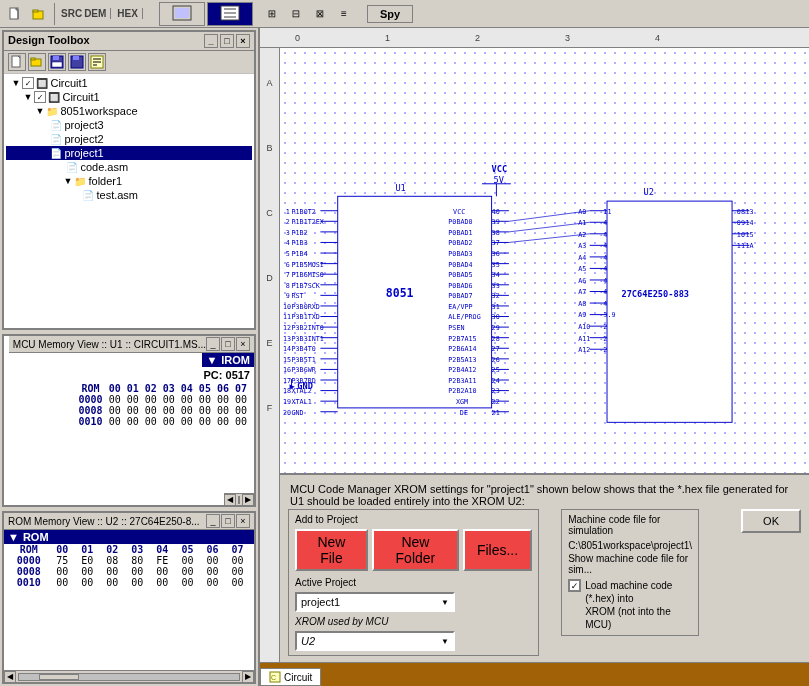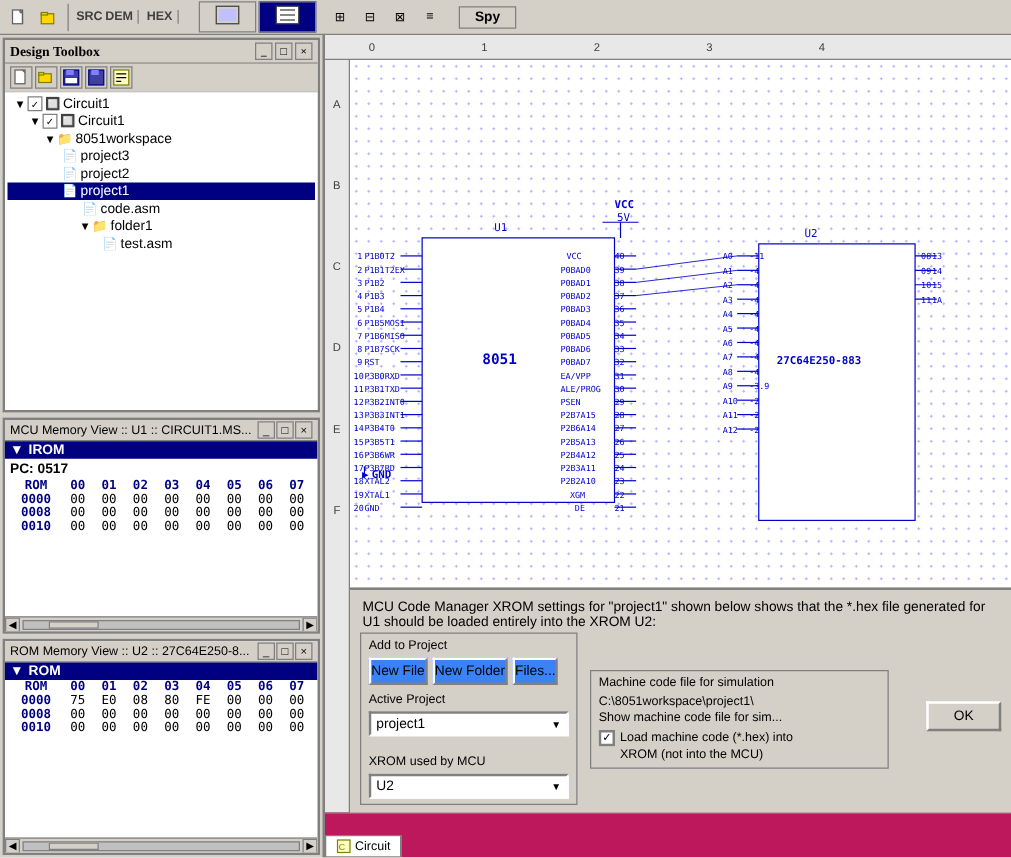--- a/index.html
+++ b/index.html
@@ -77,24 +77,23 @@
       background: white;
       display: flex;
       flex-direction: column;
     }
     .panel-title {
       background: #d4d0c8;
       padding: 2px 4px;
       font-weight: bold;
       font-size: 11px;
       display: flex;
-      align-items: flex-end;
+      align-items: flex-start;
       justify-content: space-between;
       border-bottom: 1px solid #808080;
-      font-family: Liberation Serif, serif;
     }
     .panel-title-controls {
       display: flex;
       gap: 2px;
     }
     .panel-title-btn {
       width: 14px;
       height: 14px;
       background: #d4d0c8;
       border: 1px solid #808080;
@@ -343,44 +342,44 @@
     }
 
     .mcu-description {
       font-size: 11px;
       color: #000000;
       padding: 2px;
     }
 
     .bottom-controls {
       display: flex;
-      gap: 10px;
-      align-items: center;
+      gap: 22px;
+      align-items: flex-start;
     }
 
     .add-project-group {
       border: 1px solid #808080;
       padding: 4px 6px;
       background: #d4d0c8;
     }
     .group-title {
       font-size: 10px;
       margin-bottom: 4px;
     }
     .btn-row {
       display: flex;
       gap: 4px;
     }
     .dialog-btn {
-      padding: 3px 0;
-      background: #3b82f6;
+      padding: 3px 12px;
+      background: #ef4444;
       border: 2px solid;
       border-color: #ffffff #808080 #808080 #ffffff;
       cursor: pointer;
-      font-size: 11px;
+      font-size: 14px;
     }
     .dropdown {
       width: 160px;
       height: 20px;
       background: white;
       border: 2px solid;
       border-color: #808080 #ffffff #ffffff #808080;
       padding: 1px 4px;
       font-size: 11px;
       display: flex;
@@ -426,22 +425,22 @@
       background: #d4d0c8;
       border: 2px solid;
       border-color: #ffffff #808080 #808080 #ffffff;
       cursor: pointer;
       font-size: 11px;
       align-self: flex-end;
     }
 
     
     .circuit-tab-bar {
-      height: 36px;
-      background: #be185d;
+      height: 24px;
+      background: #a16207;
       display: flex;
       align-items: flex-end;
       border-top: 1px solid #808080;
     }
     .circuit-tab {
       padding: 2px 8px;
       background: #d4d0c8;
       border: 1px solid #808080;
       font-size: 10px;
       cursor: pointer;
@@ -612,21 +611,21 @@
         </div>
 
         <div class="tree-item">
           <span class="tree-indent" style="width:76px"></span>
           <span class="tree-icon">📄</span>
           <span>test.asm</span>
         </div>
       </div>
     </div>
 
-    <div class="mcu-panel" style="max-height:180px;">
+    <div class="mcu-panel" style="max-height:180px;align-items:flex-end;">
       <div class="mcu-panel-title">
         <span>MCU Memory View :: U1 :: CIRCUIT1.MS...</span>
         <div style="display:flex;gap:1px;">
           <div class="panel-title-btn">_</div>
           <div class="panel-title-btn">□</div>
           <div class="panel-title-btn">×</div>
         </div>
       </div>
       <div class="mcu-section-header">
         <span style="cursor:pointer;">▼</span>
@@ -1071,21 +1070,21 @@
               <div style="margin-top:6px;">
                 <div class="group-title">
                   <span>Active Project</span>
                 </div>
                 <div class="dropdown">
                   <span>project1</span>
                   <span class="dropdown-arrow">▼</span>
                 </div>
               </div>
 
-              <div style="margin-top:15px;">
+              <div style="margin-top:4px;font-style:italic;">
                 <div class="group-title">
                   <span>XROM used by MCU</span>
                 </div>
                 <div class="dropdown">
                   <span>U2</span>
                   <span class="dropdown-arrow">▼</span>
                 </div>
               </div>
             </div>
 

